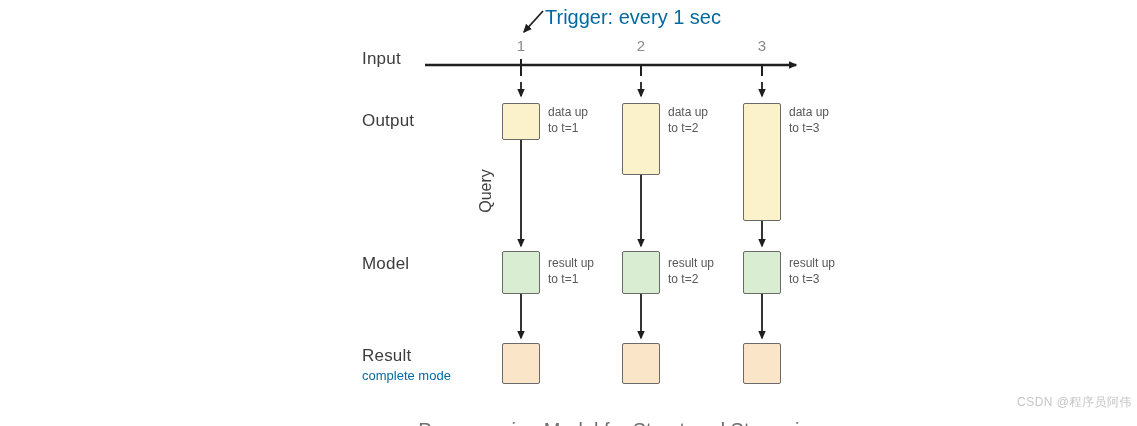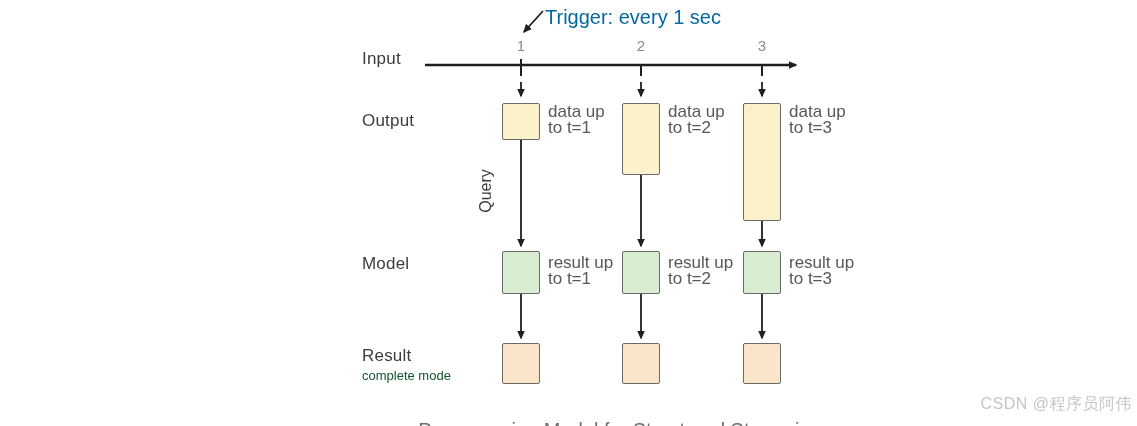--- a/index.html
+++ b/index.html
@@ -12,21 +12,21 @@
     font-family:"Liberation Sans","DejaVu Sans",sans-serif;
   }
   svg.layer{position:absolute;left:0;top:0;width:1137px;height:426px;pointer-events:none;}
 
   .row-label{
     position:absolute;left:362px;
     font-size:17px;color:#3d3d3d;letter-spacing:.2px;
   }
   .row-sublabel{
     position:absolute;left:362px;
-    font-size:13px;color:#14532d;
+    font-size:13px;color:#0369a1;
   }
   .tick-num{
     position:absolute;width:20px;text-align:center;
     font-size:15px;color:#8a8a8a;
   }
   .trigger-label{
     position:absolute;left:545px;top:6px;
     font-size:20px;color:#0369a1;
   }
   .query-label{
@@ -36,30 +36,30 @@
   }
   .box{
     position:absolute;width:38px;box-sizing:border-box;
     border:1.5px solid #6a6a6a;border-radius:2px;
   }
   .box-input{background:#fbf2cc;}
   .box-result{background:#d9edd2;}
   .box-output{background:#fbe5c9;}
   .anno{
     position:absolute;
-    font-size:17px;line-height:16px;color:#585858;
+    font-size:12px;line-height:16px;color:#585858;
     white-space:nowrap;
   }
   .caption{
     position:absolute;left:380px;top:419px;width:480px;
     font-size:20px;color:#6f6f6f;text-align:center;white-space:nowrap;
   }
   .watermark{
     position:absolute;right:5px;top:394px;
-    font-size:16px;color:#c6c6c6;letter-spacing:.5px;
+    font-size:12px;color:#c6c6c6;letter-spacing:.5px;
     text-shadow:1px 1px 0 #ffffff;
   }
 </style>
 </head>
 <body>
 
 <div class="canvas">
 
   <svg class="layer" viewBox="0 0 1137 426">
     <defs>

